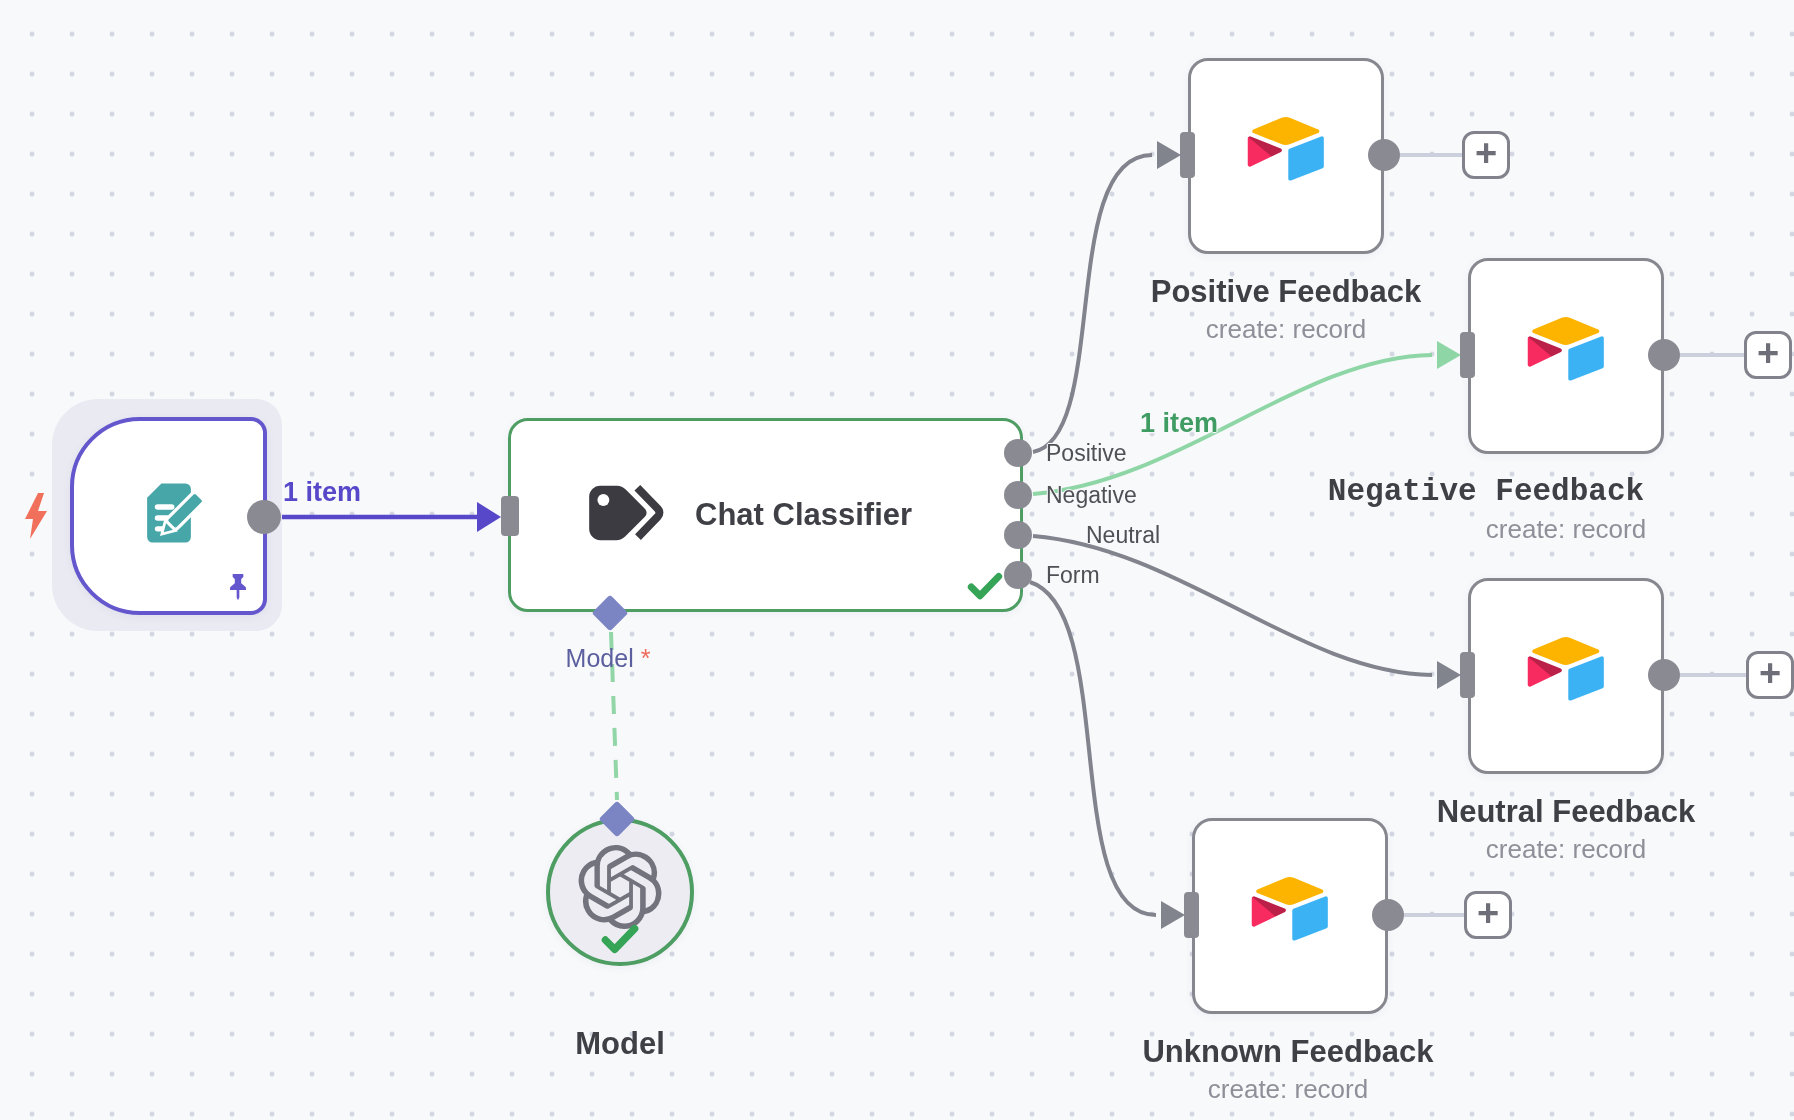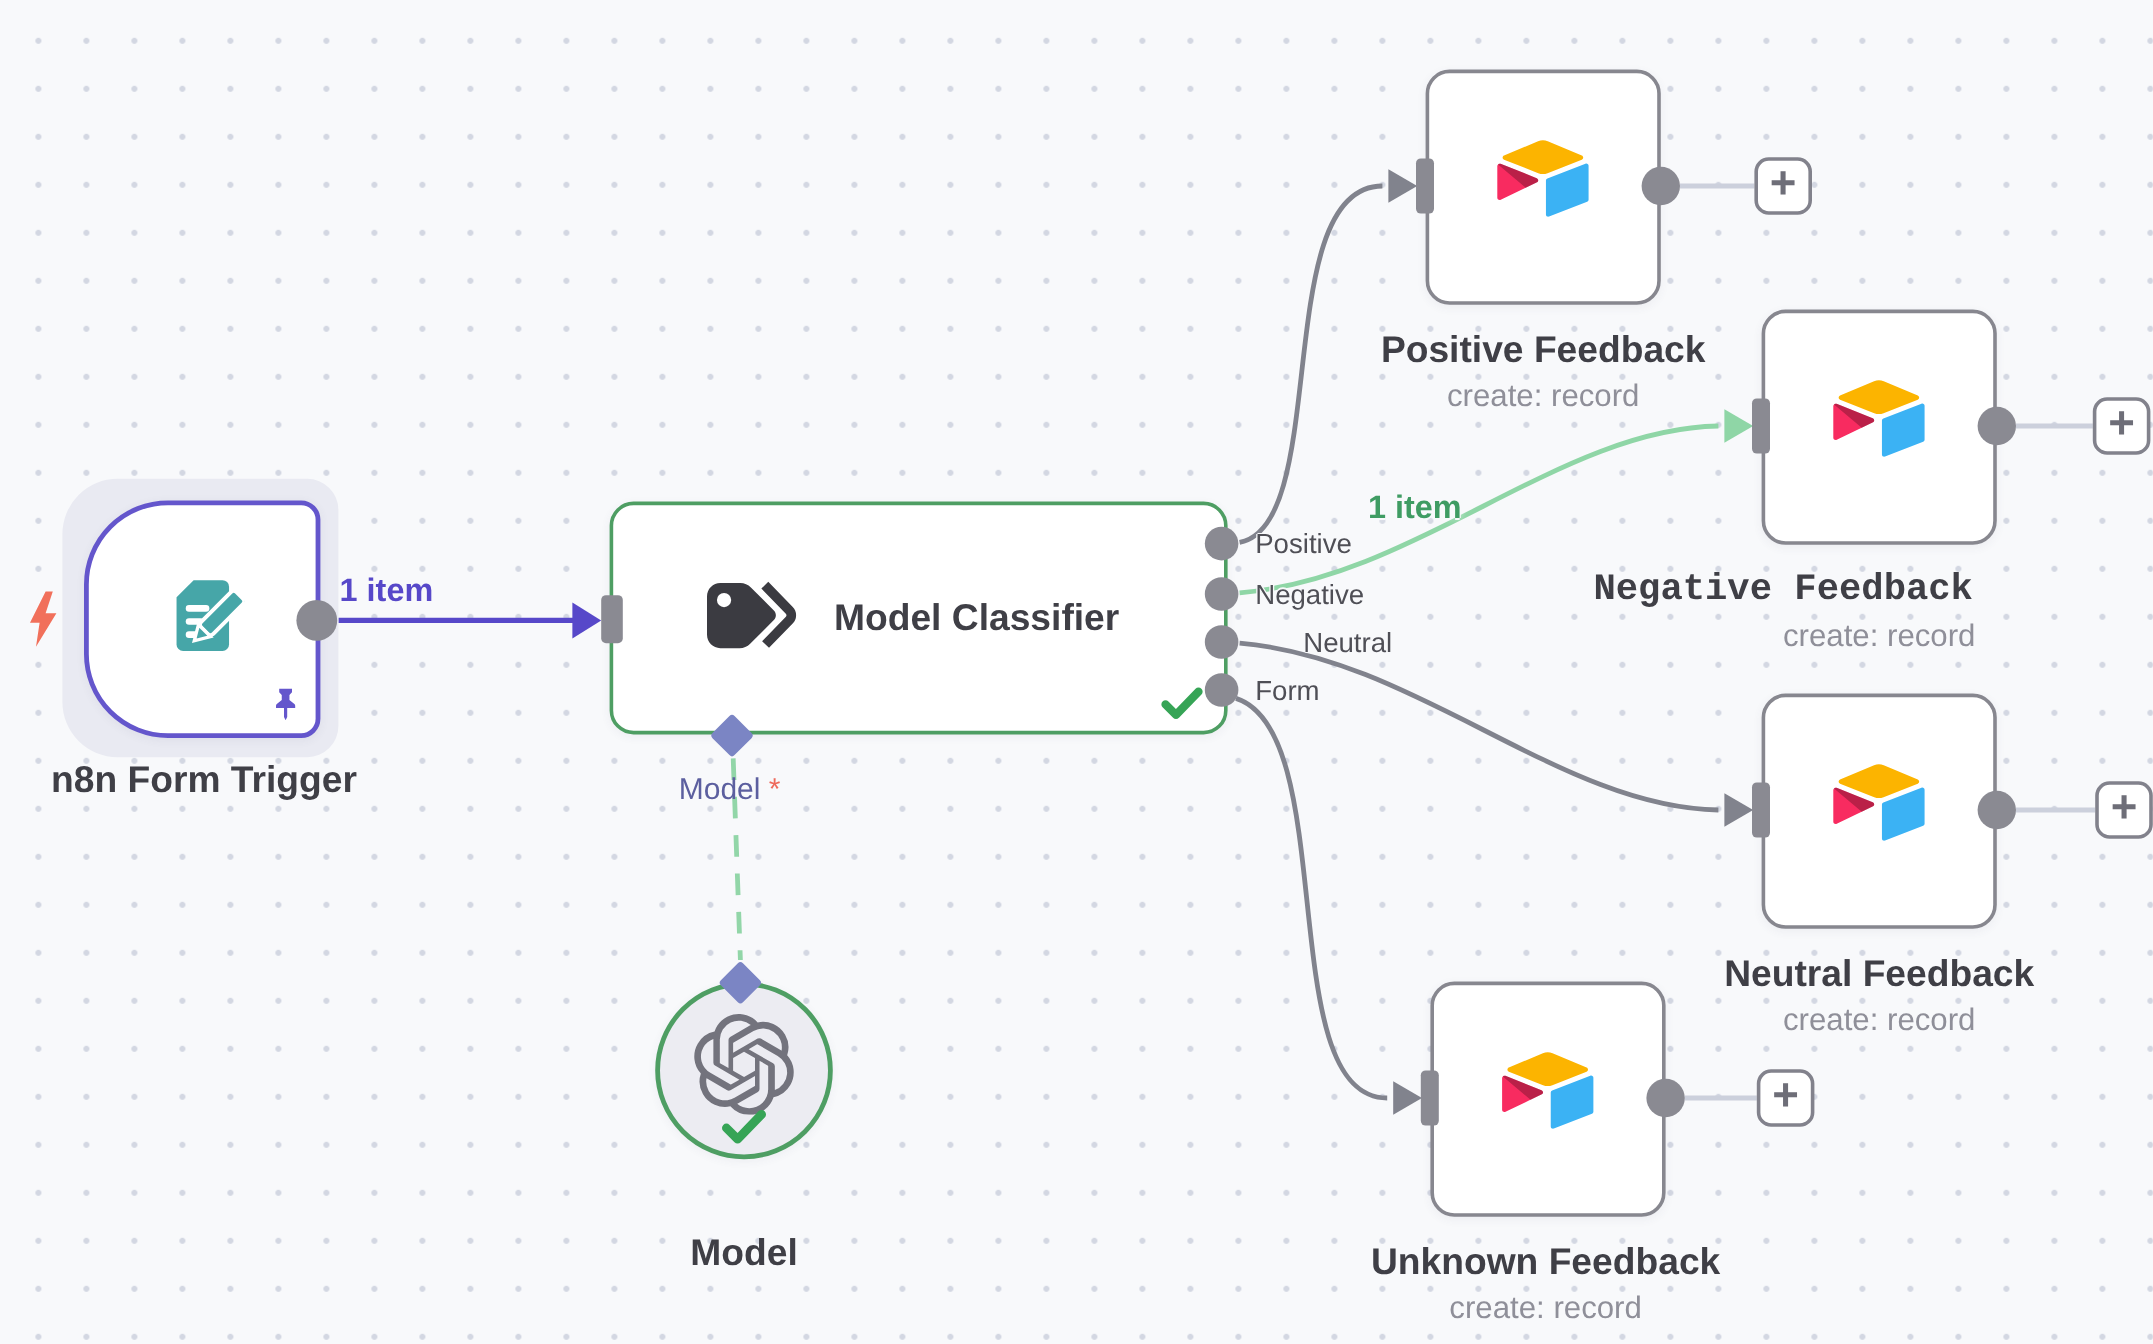--- a/index.html
+++ b/index.html
@@ -93,32 +93,31 @@
     <rect x="19" y="44" width="11" height="5" rx="2.5" fill="#fff"></rect>
     <g transform="rotate(45 40 36)">
       <rect x="34" y="8" width="13" height="38" rx="3" fill="#46a6a8" stroke="#fff" stroke-width="3"></rect>
       <path d="M34 46 l6.5 11 6.5 -11 z" fill="#46a6a8" stroke="#fff" stroke-width="2.5"></path>
     </g>
   </svg>
   <svg class="icon" style="left:222px;top:570px;" width="32" height="32" viewBox="0 0 24 24">
     <path d="M8 3 h8 v2.2 l-1.6 1.6 V10 l3.1 2.5 c.3.3.5.7.5 1.1 V15 H13 v5.6 L12 22.6 L11 20.6 V15 H6 v-1.4 c0-.4.2-.8.5-1.1 L9.6 10 V6.8 L8 5.2 Z" fill="#6456cc"></path>
   </svg>
   <div class="port-circle" style="left:247px;top:500px;width:34px;height:34px;"></div>
-  <div class="node-label" style="left:0px;top:632px;width:340px;">n8n Form Trigger</div>
 
   <div class="conn-label" style="left:283px;top:477px;width:200px;color:#5748c9;">1 item</div>
 
   <div class="node classifier-node"></div>
   <div class="port-rect" style="left:501px;top:496px;width:18px;height:40px;"></div>
   <svg class="icon" style="left:583px;top:479px;" width="84" height="68" viewBox="0 0 68 54">
     <path d="M5 14 C5 9 9 5 14 5 H27.5 C30.2 5 32.7 6.1 34.6 8 L50.1 23.5 C51.9 25.3 51.9 28.2 50.1 30 L34.1 46 C32.2 47.9 29.7 49 27 49 H14 C9 49 5 45 5 40 Z" fill="#3b3b41"></path>
     <circle cx="16.5" cy="16.5" r="4.8" fill="#fff"></circle>
     <path d="M44 6.5 L60.5 23.5 C62.3 25.3 62.3 28.2 60.5 30 L44.5 46.5" stroke="#3b3b41" stroke-width="6.5" fill="none"></path>
   </svg>
-  <div class="classifier-title">Model Classifier</div>
+  <div class="classifier-title">Chat Classifier</div>
   <svg class="icon" style="left:966px;top:572px;" width="38" height="30" viewBox="0 0 30 24">
     <path d="M4 12 L11 19 L26 3.5" stroke="#36a456" stroke-width="5.5" fill="none" stroke-linecap="round" stroke-linejoin="round"></path>
   </svg>
 
   <div class="port-circle" style="left:1004px;top:439px;width:28px;height:28px;"></div>
   <div class="out-label" style="left:1046px;top:440px;">Positive</div>
   <div class="port-circle" style="left:1004px;top:481px;width:28px;height:28px;"></div>
   <div class="out-label" style="left:1046px;top:482px;">Negative</div>
   <div class="port-circle" style="left:1004px;top:521px;width:28px;height:28px;"></div>
   <div class="out-label" style="left:1046px;top:522px;margin-left:40px;">Neutral</div>

